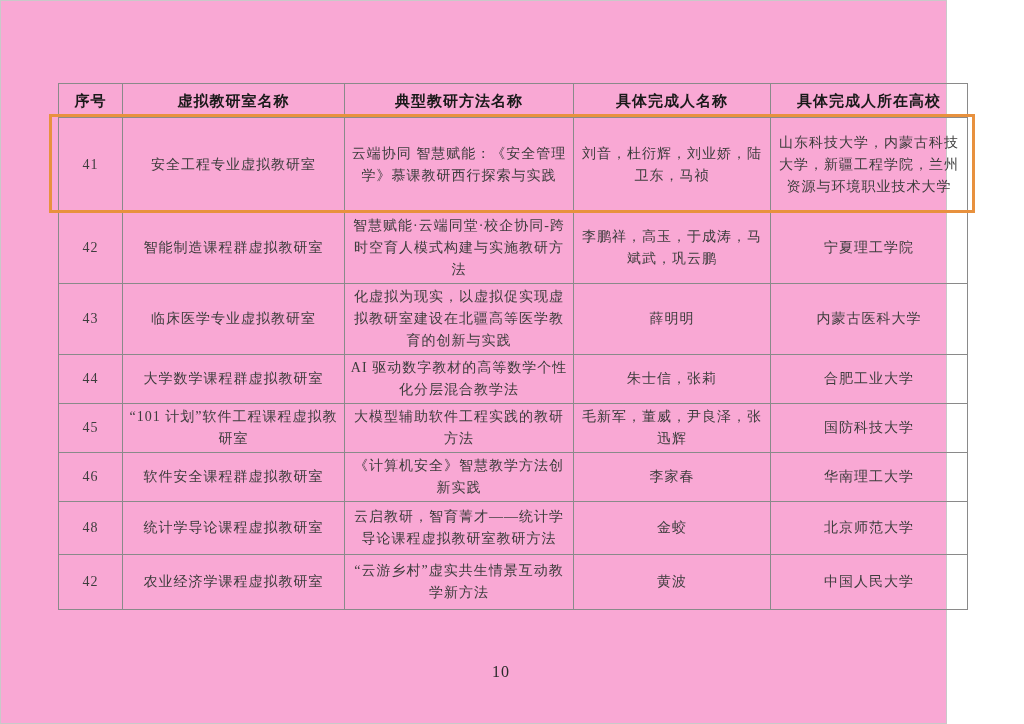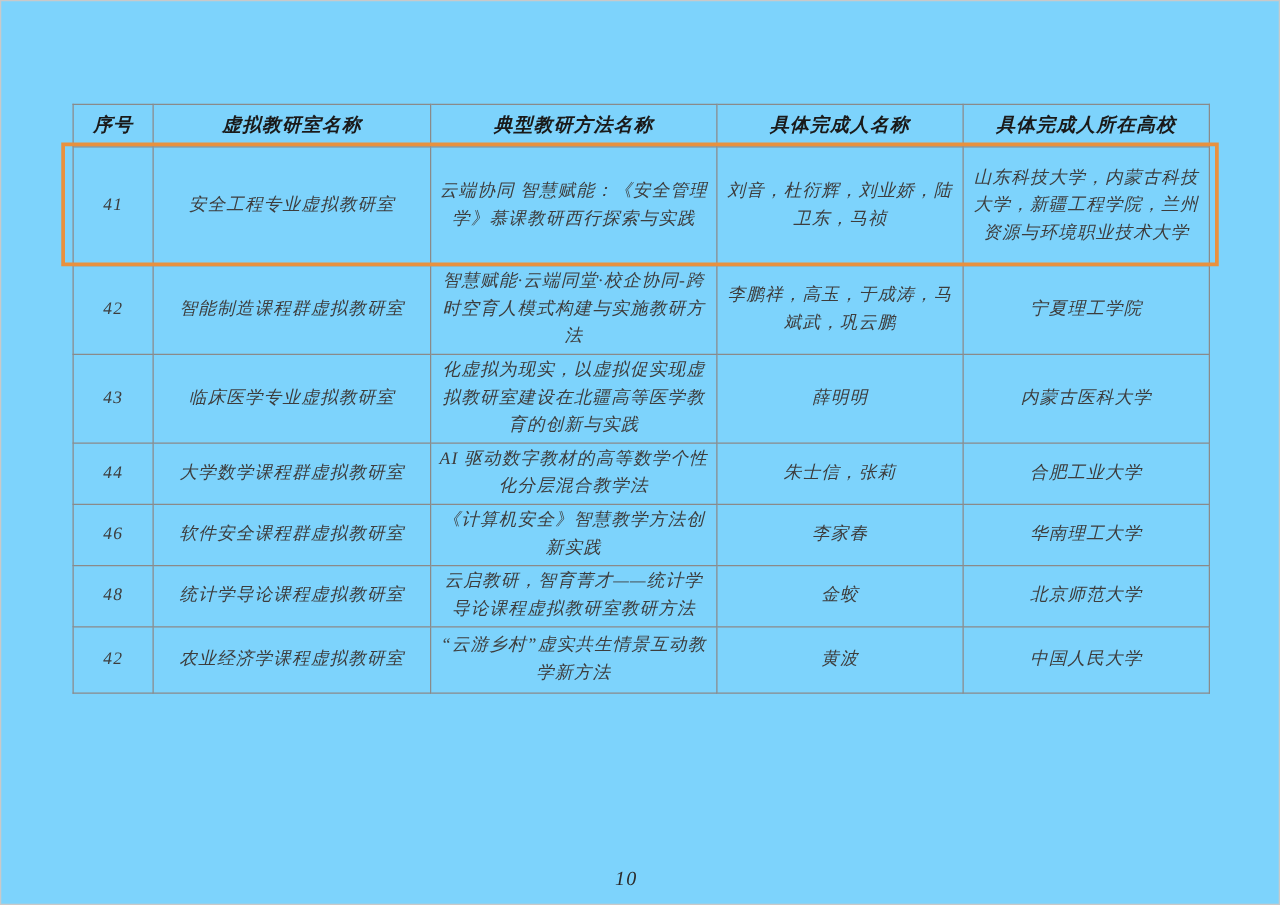--- a/index.html
+++ b/index.html
@@ -5,25 +5,24 @@
   * { margin: 0; padding: 0; box-sizing: border-box; }
   html, body { width: 1024px; height: 724px; background: #ffffff; }
   body {
     font-family: "Liberation Serif", "DejaVu Serif", serif;
     position: relative;
     overflow: hidden;
   }
   .page {
     position: absolute;
     inset: 0;
-    width: 1024px;
+    width: 947px;
     height: 724px;
-    background: #7dd3fc;
+    background: #f9a8d4;
     border: 1px solid #c9c9c9;
-    font-style: italic;
   }
   table.award-table {
     position: absolute;
     left: 57px;
     top: 82px;
     width: 909px;
     border-collapse: collapse;
     table-layout: fixed;
   }
   .award-table th, .award-table td {
@@ -73,21 +72,20 @@
   }
   .page-number {
     position: absolute;
     left: 0;
     top: 662px;
     width: 1000px;
     text-align: center;
     font-size: 16px;
     color: #2b2b2b;
     letter-spacing: 1px;
-    margin-top: 32px;
   }
 </style>
 </head>
 <body>
 
 <div class="page">
 
   <table class="award-table">
     <colgroup>
       <col class="c-no">
@@ -128,20 +126,27 @@
           <td class="cell-universities">内蒙古医科大学</td>
         </tr>
         <tr>
           <td class="cell-no">44</td>
           <td class="cell-room">大学数学课程群虚拟教研室</td>
           <td class="cell-method">AI 驱动数字教材的高等数学个性化分层混合教学法</td>
           <td class="cell-people">朱士信，张莉</td>
           <td class="cell-universities">合肥工业大学</td>
         </tr>
         <tr>
+          <td class="cell-no">45</td>
+          <td class="cell-room">“101 计划”软件工程课程虚拟教研室</td>
+          <td class="cell-method">大模型辅助软件工程实践的教研方法</td>
+          <td class="cell-people">毛新军，董威，尹良泽，张迅辉</td>
+          <td class="cell-universities">国防科技大学</td>
+        </tr>
+        <tr>
           <td class="cell-no">46</td>
           <td class="cell-room">软件安全课程群虚拟教研室</td>
           <td class="cell-method">《计算机安全》智慧教学方法创新实践</td>
           <td class="cell-people">李家春</td>
           <td class="cell-universities">华南理工大学</td>
         </tr>
         <tr>
           <td class="cell-no">48</td>
           <td class="cell-room">统计学导论课程虚拟教研室</td>
           <td class="cell-method">云启教研，智育菁才——统计学导论课程虚拟教研室教研方法</td>

